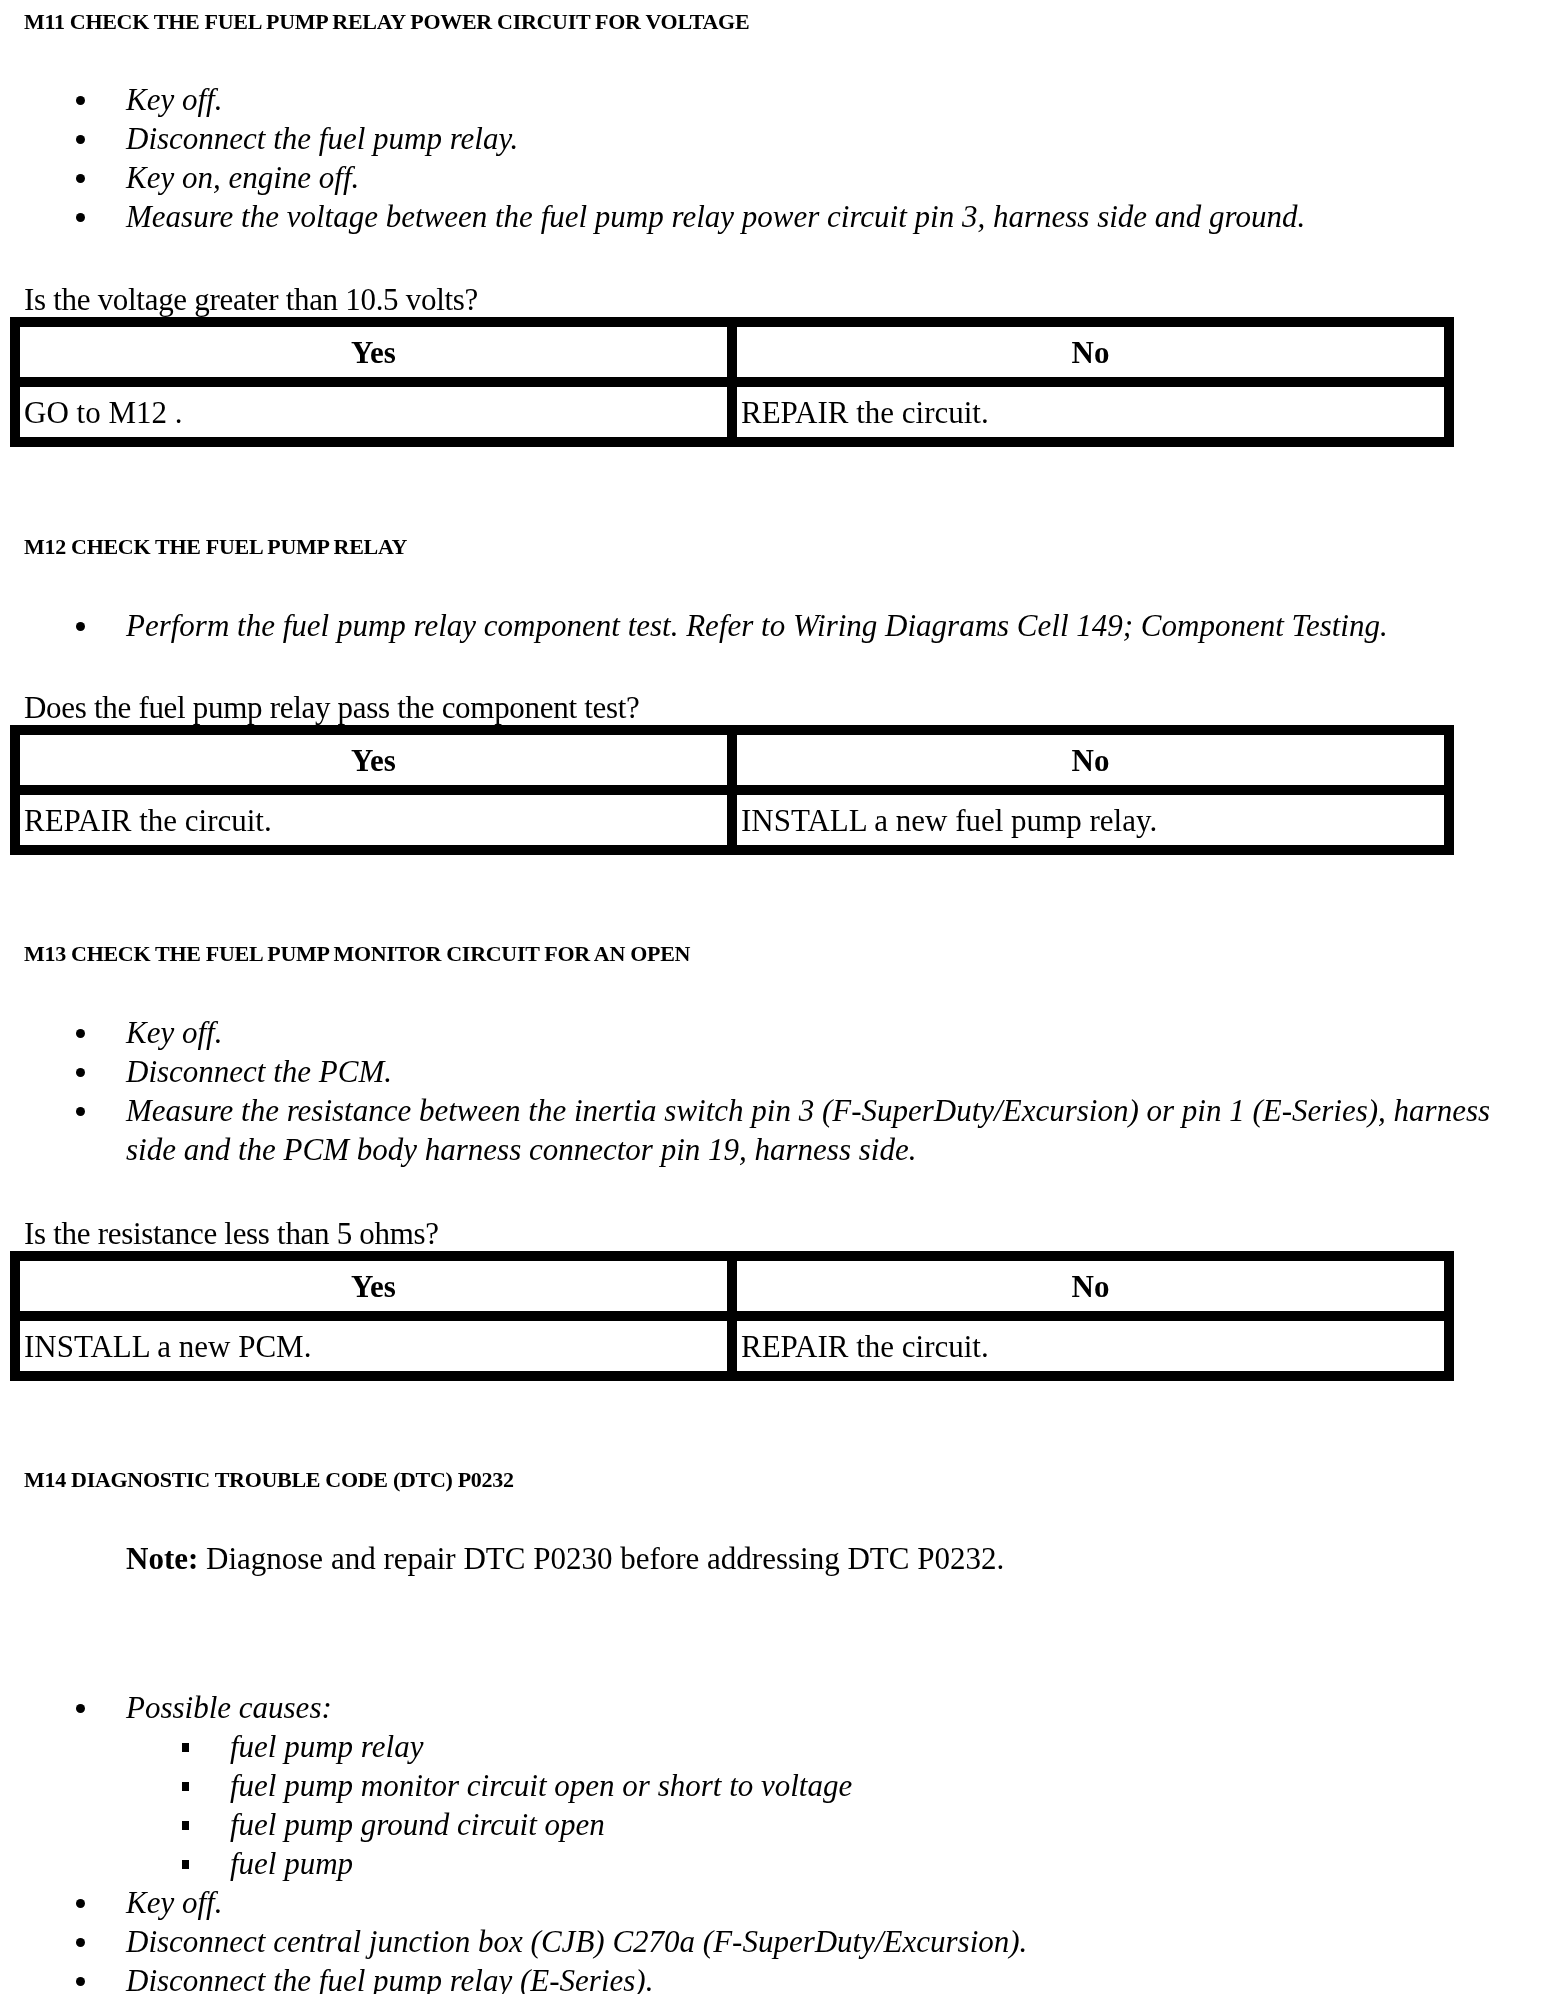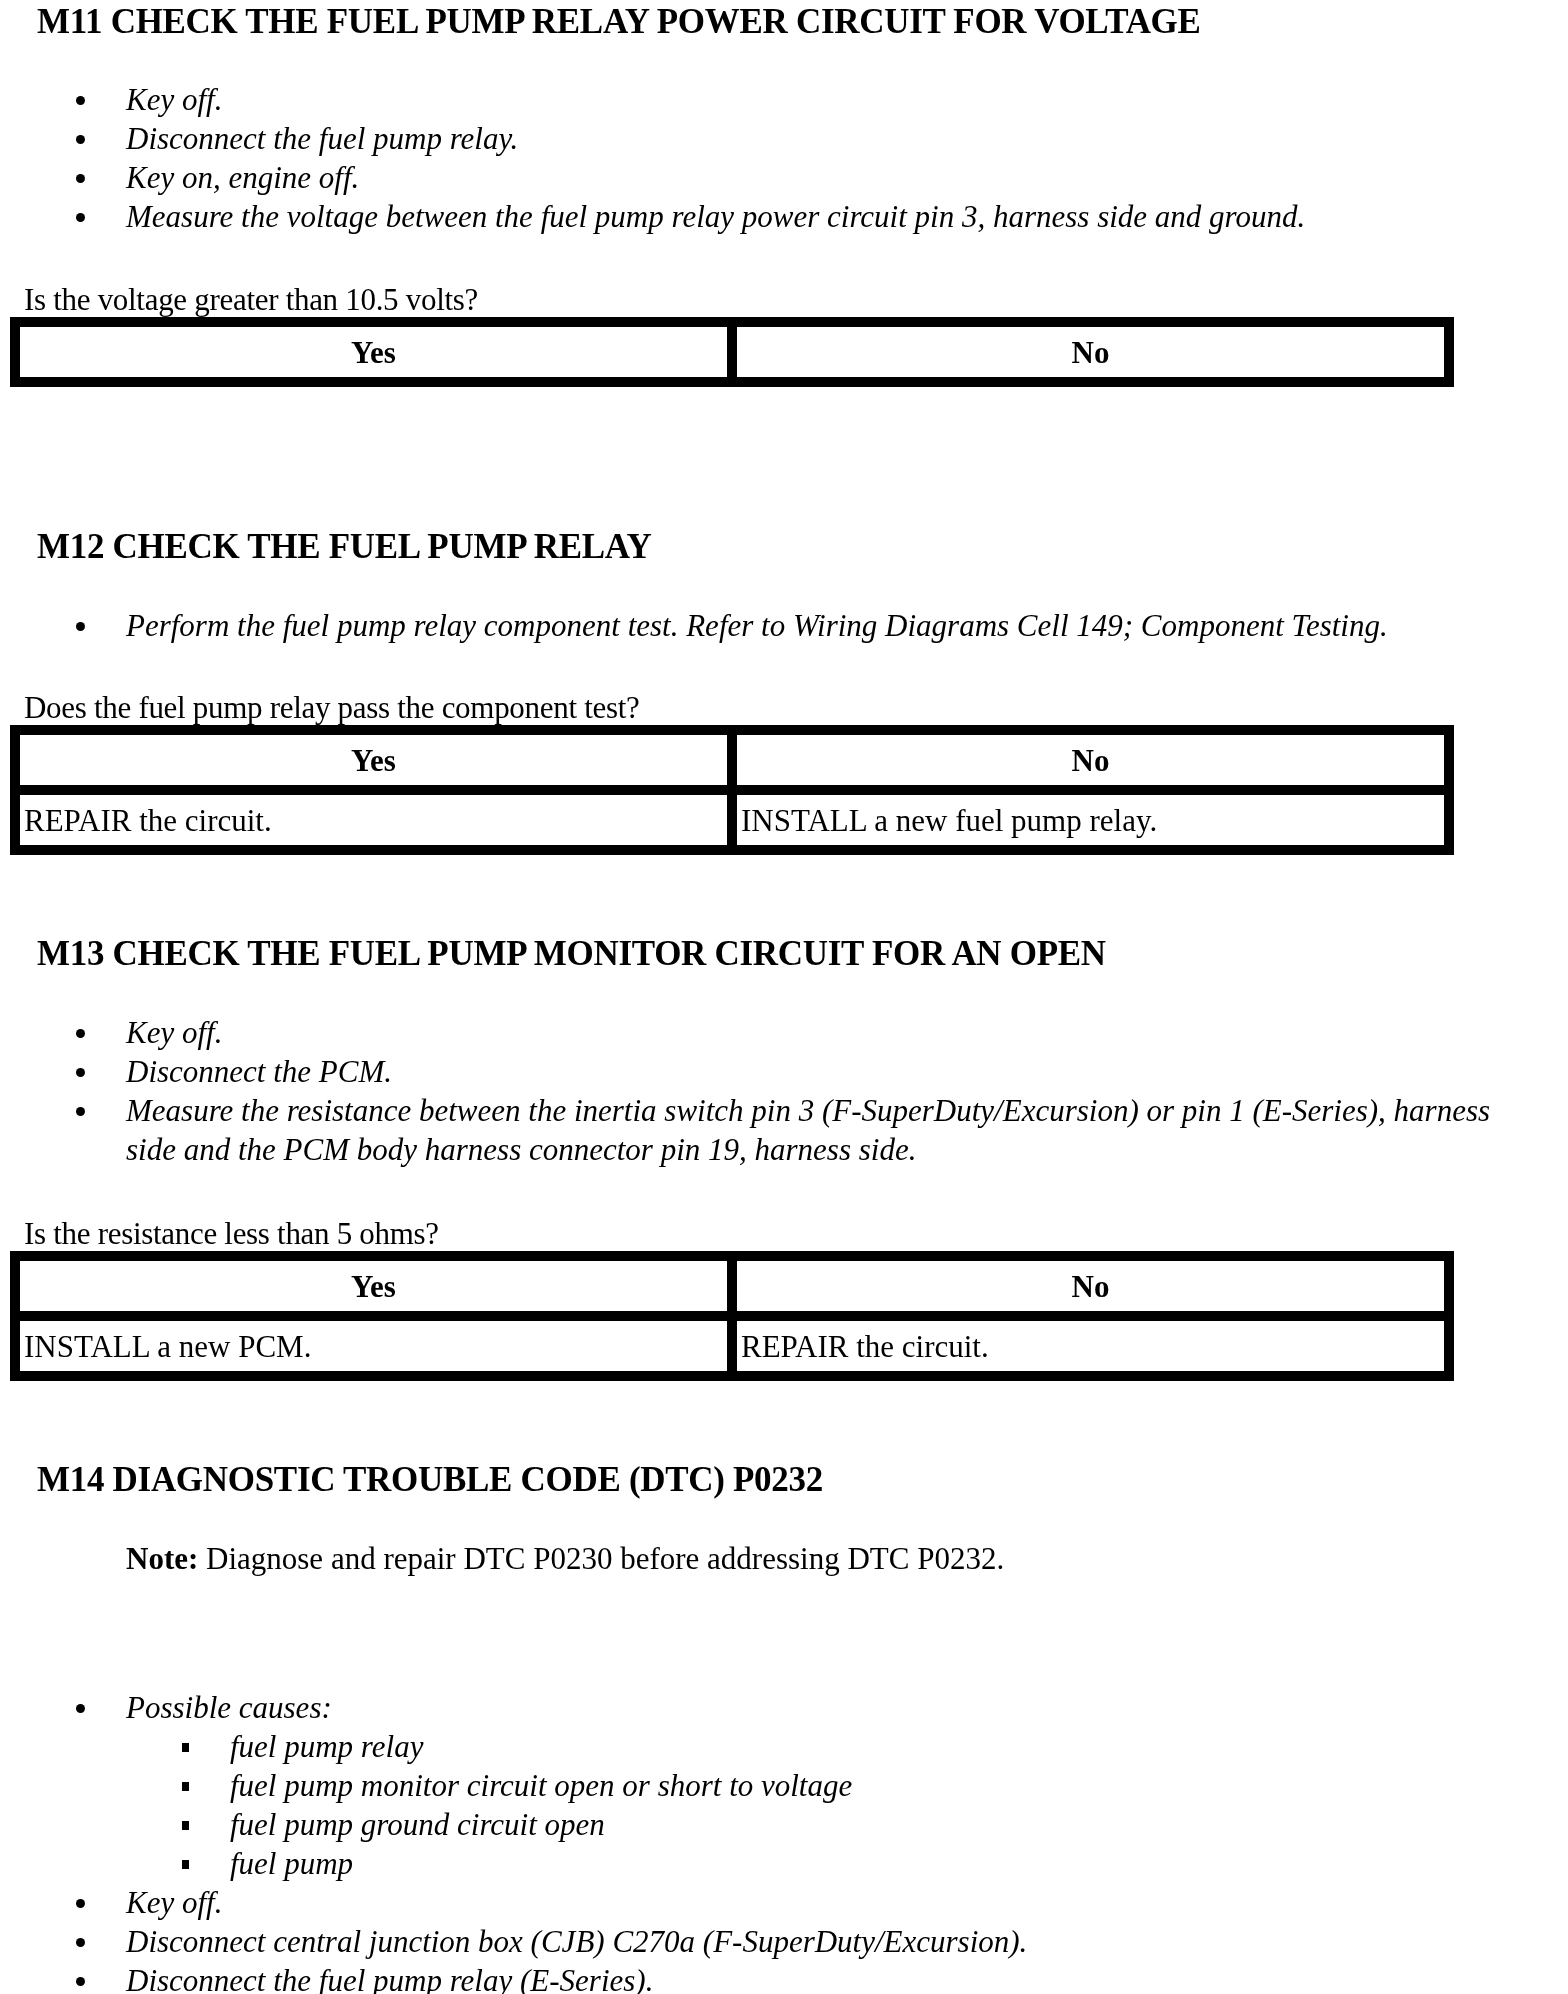--- a/index.html
+++ b/index.html
@@ -3,22 +3,22 @@
 <meta charset="utf-8">
 <style>
   html, body { margin: 0; padding: 0; background: #ffffff; }
   body {
     width: 1568px; height: 1994px; overflow: hidden;
     font-family: "Liberation Serif", "DejaVu Serif", serif;
     color: #000; font-size: 31px; line-height: 39px;
   }
   .page { position: relative; width: 1568px; padding: 0; }
   .heading {
-    position: absolute; left: 24px; font-weight: bold; font-size: 35px;
-    letter-spacing: -0.3px; white-space: nowrap; margin-left: 13px;
+    position: absolute; left: 24px; font-weight: bold; font-size: 22px;
+    letter-spacing: -0.3px; white-space: nowrap;
   }
   ul.bul { position: absolute; left: 0; margin: 0; padding: 0; list-style: none; }
   ul.bul li { position: relative; padding-left: 126px; white-space: nowrap; font-style: italic; }
   ul.bul li.wrap { white-space: normal; width: 1390px; }
   ul.bul li .dot {
     position: absolute; left: 76px; top: 16px; width: 9px; height: 9px;
     background: #000; border-radius: 50%;
   }
   ul.sub { list-style: none; margin: 0; padding: 0; }
   ul.sub li { position: relative; padding-left: 104px; white-space: nowrap; }
@@ -50,20 +50,24 @@
     <li><span class="dot"></span><span>Disconnect the fuel pump relay.</span></li>
     <li><span class="dot"></span><span>Key on, engine off.</span></li>
     <li><span class="dot"></span><span>Measure the voltage between the fuel pump relay power circuit pin 3, harness side and ground.</span></li>
   </ul>
   <div class="question" style="top:280px">Is the voltage greater than 10.5 volts?</div>
   <table class="yn" style="top:317px">
     <tbody>
         <tr>
       <th>Yes</th>
       <th>No</th>
+    </tr>
+    <tr>
+      <td>GO to M12 .</td>
+      <td>REPAIR the circuit.</td>
     </tr>
   </tbody>
     </table>
 
   <div class="heading" style="top:527px">M12 CHECK THE FUEL PUMP RELAY</div>
   <ul class="bul" style="top:606px">
     <li><span class="dot"></span><span>Perform the fuel pump relay component test. Refer to Wiring Diagrams Cell 149; Component Testing.</span></li>
   </ul>
   <div class="question" style="top:688px">Does the fuel pump relay pass the component test?</div>
   <table class="yn" style="top:725px">

